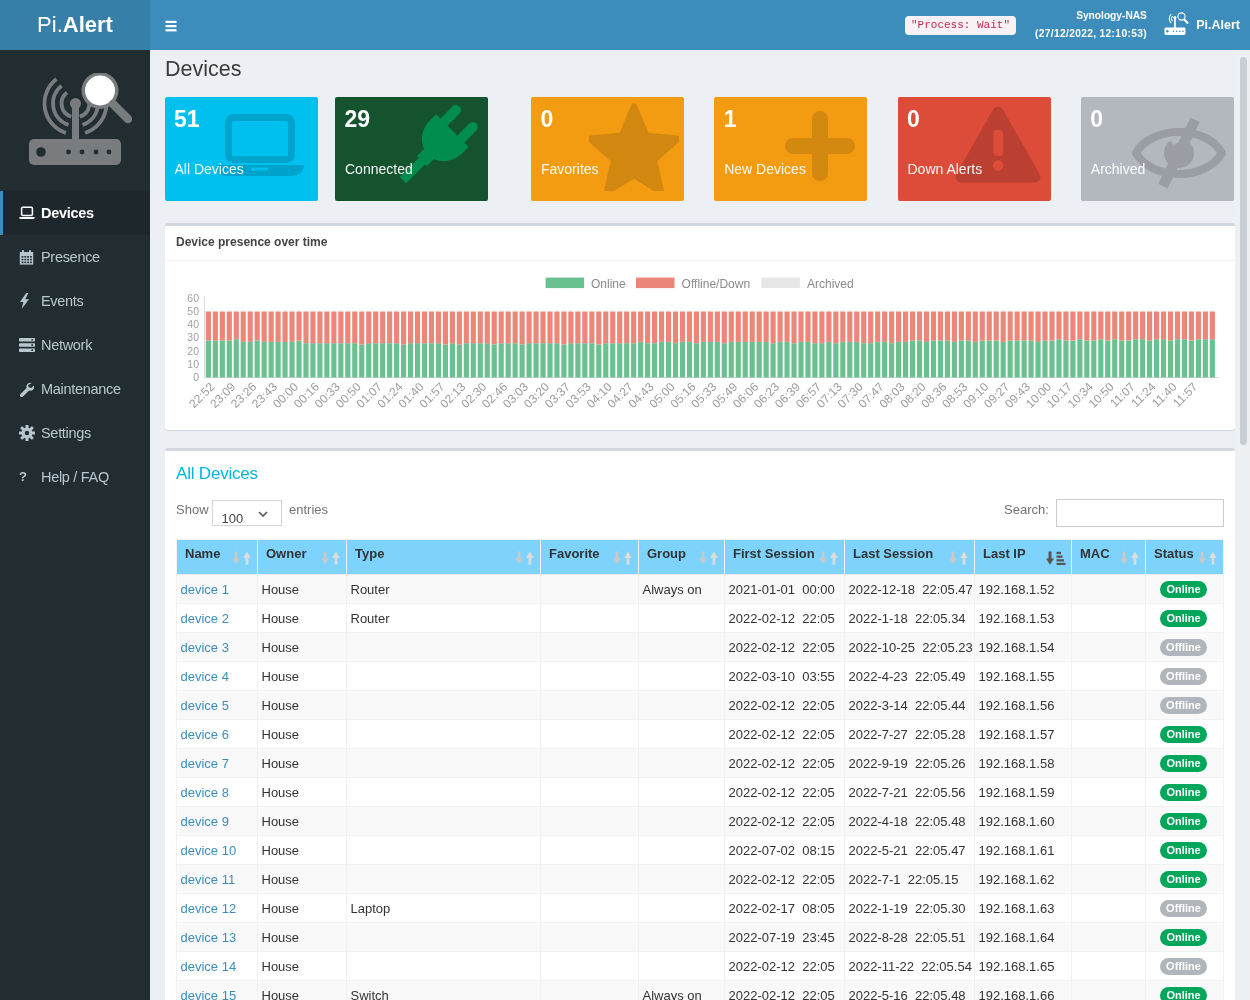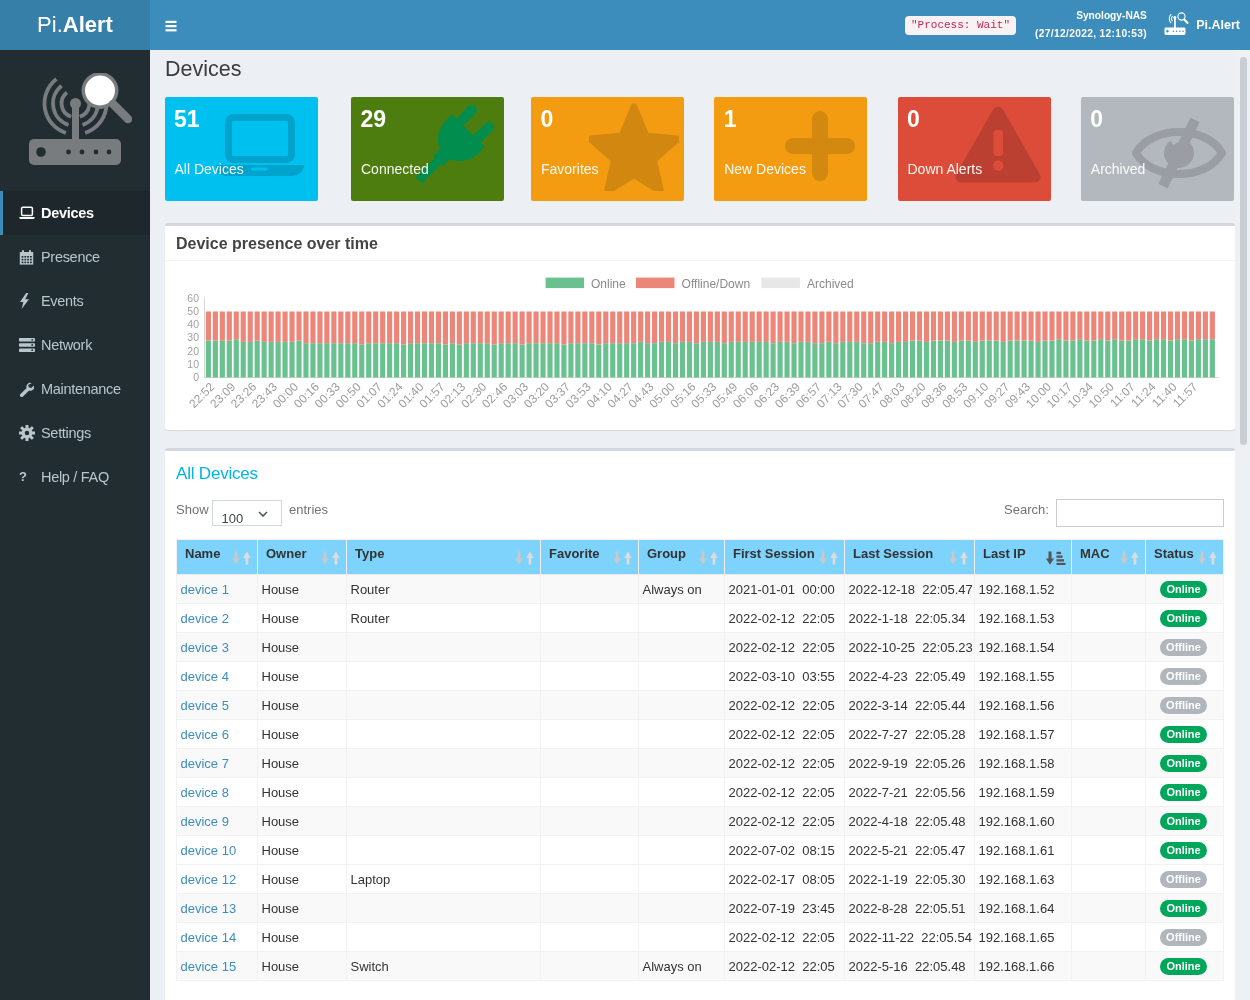--- a/index.html
+++ b/index.html
@@ -14,21 +14,21 @@
 .mi .ic { position:absolute; left:19px; top:0; width:16px; height:44px; display:flex; align-items:center; }
 .mi .lb { position:absolute; left:41px; top:0; }
 .menu { position:absolute; left:0; top:141px; width:150px; }
 .content { position:absolute; left:150px; top:50px; width:1100px; height:950px; background:#ecf0f5; }
 h1.pgh { position:absolute; left:15px; top:7px; font-size:21.5px; font-weight:400; color:#3b3b3b; }
 .sbox { position:absolute; top:97px; width:153.25px; height:104px; border-radius:2px; color:#fff; overflow:hidden; }
 .sbox .num { position:absolute; left:9.5px; top:10.5px; font-size:23px; font-weight:bold; line-height:1; }
 .sbox .slb { position:absolute; left:10px; top:65px; line-height:1; font-size:14px; color:rgba(255,255,255,0.95); z-index:2; }
 .panel { position:absolute; left:165px; width:1070px; background:#fff; border-top:3px solid #d2d6de; border-radius:3px; box-shadow:0 1px 1px rgba(0,0,0,0.1); }
 .p1 { top:223px; height:207px; }
-.p1 .ph { height:35px; border-bottom:1px solid #f4f4f4; font-size:16px; font-weight:bold; color:#444; padding:9px 0 0 11px; }
+.p1 .ph { height:35px; border-bottom:1px solid #f4f4f4; font-size:12px; font-weight:bold; color:#444; padding:9px 0 0 11px; }
 .p1 .pb { position:relative; height:168px; }
 .p2 { top:448px; height:600px; }
 .p2t { position:absolute; left:11px; top:14px; line-height:1; font-size:17px; color:#00b5e2; letter-spacing:-0.2px; }
 .lenlab { position:absolute; top:52px; line-height:1; font-size:13px; color:#737373; }
 .sel { position:absolute; left:46.5px; top:48.5px; width:70px; height:26.5px; border:1px solid #d2d6de; background:#fff; font-size:13px; color:#444; }
 .sel span { position:absolute; left:9px; top:10px; }
 .srch input { position:absolute; left:891px; top:47.5px; width:168px; height:28px; border:1px solid #ccc; background:#fff; outline:none; padding:0 6px; font-size:13px; }
 table.dt { position:absolute; left:11px; top:88px; width:1047px; border-collapse:collapse; table-layout:fixed; font-size:13px; color:#333; }
 table.dt th { position:relative; height:35px; text-align:left; font-weight:bold; padding:0 0 7px 8px; border:1px solid #f1f1f1; border-bottom:1px solid #eaeaea; background:#7dd3fc; }
 table.dt td { height:29px; padding:0 0 0 3.5px; border:1px solid #f2f2f2; white-space:nowrap; overflow:hidden; }
@@ -203,21 +203,21 @@
 </div>
 <div class="sbox" style="left:164.5px;background:#00c0ef">
     <svg width="98" height="65" viewBox="0 0 98 65" style="position:absolute;right:9px;top:17px">
 <rect x="17.5" y="3.5" width="63" height="42" rx="5" fill="none" stroke="#00a3cb" stroke-width="7"></rect>
 <path d="M5 51 h88 a12 11 0 0 1 -13 11 h-66 a10 10 0 0 1 -9 -11 z" fill="#00a3cb"></path>
 <rect x="40" y="53.5" width="17" height="3" rx="1.5" fill="#00c0ef"></rect>
 </svg>
     <div class="num">51</div>
     <div class="slb">All Devices</div>
   </div>
-<div class="sbox" style="left:351px;background:#4d7c0f">
+<div class="sbox" style="left:335px;background:#14532d">
     <svg width="96" height="96" viewBox="0 0 96 96" style="position:absolute;right:6px;top:4px">
 <g transform="rotate(45 48 48)" fill="#008d4d">
 <rect x="31" y="0" width="10" height="26" rx="5"></rect>
 <rect x="55" y="0" width="10" height="26" rx="5"></rect>
 <path d="M25 22 h46 v9 c0 12 -7.5 21 -16 24 v10 h-14 v-10 c-8.5 -3 -16 -12 -16 -24 z"></path>
 <rect x="43.5" y="62" width="9" height="30"></rect>
 </g>
 </svg>
     <div class="num">29</div>
     <div class="slb">Connected</div>
@@ -813,20 +813,32 @@
           <td>House</td>
           <td></td>
           <td></td>
           <td></td>
           <td>2022-07-02&nbsp;&nbsp;08:15</td>
           <td>2022-5-21&nbsp;&nbsp;22:05.47</td>
           <td>192.168.1.61</td>
           <td></td>
           <td class="st"><span class="bdg bg">Online</span></td>
         </tr>
+<tr class="odd">
+          <td><a>device 11</a></td>
+          <td>House</td>
+          <td></td>
+          <td></td>
+          <td></td>
+          <td>2022-02-12&nbsp;&nbsp;22:05</td>
+          <td>2022-7-1&nbsp;&nbsp;22:05.15</td>
+          <td>192.168.1.62</td>
+          <td></td>
+          <td class="st"><span class="bdg bg">Online</span></td>
+        </tr>
 <tr>
           <td><a>device 12</a></td>
           <td>House</td>
           <td>Laptop</td>
           <td></td>
           <td></td>
           <td>2022-02-17&nbsp;&nbsp;08:05</td>
           <td>2022-1-19&nbsp;&nbsp;22:05.30</td>
           <td>192.168.1.63</td>
           <td></td>

